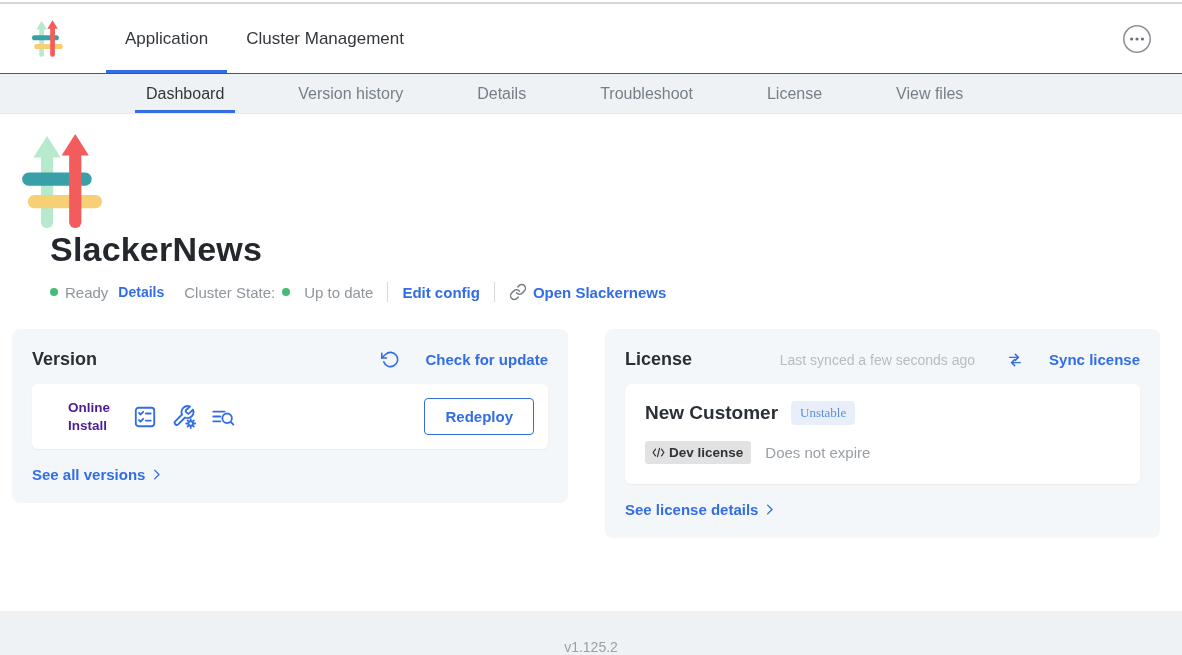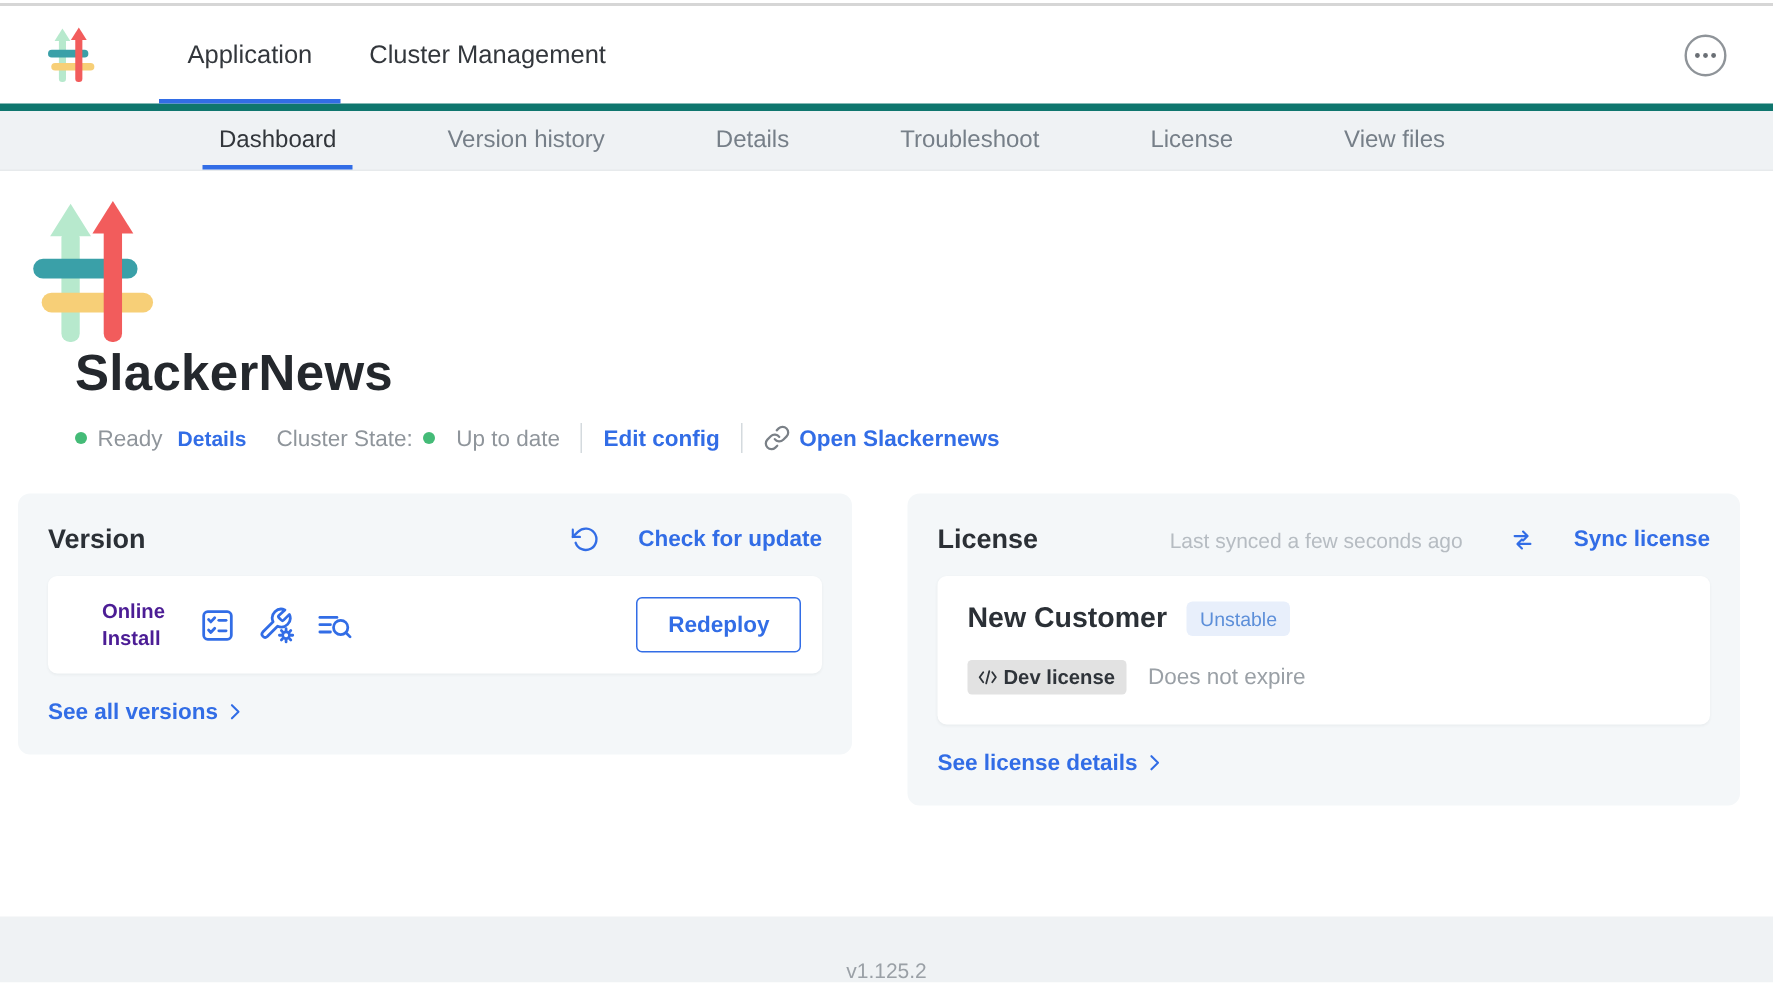--- a/index.html
+++ b/index.html
@@ -12,21 +12,21 @@
     overflow: hidden;
   }
   .top-rule { height:2px; background:#d6d6d6; margin-top:2px; }
 
   
   .topnav {
     height: 70px;
     display: flex;
     align-items: stretch;
     padding: 0 30px 0 32px;
-    border-bottom: 5px solid #0f766e;
+    border-bottom: 1px solid #0f766e;
     background:#fff;
   }
   .brand { align-self: center; display:flex; }
   .topnav-tabs { display:flex; margin-left: 42px; }
   .topnav-tab {
     display:flex; align-items:center;
     padding: 0 19px;
     font-size: 17px;
     color: #33373c;
     position: relative;
@@ -123,21 +123,21 @@
   .card-footer-link { margin-top: 17px; display:flex; align-items:center; gap:4px; }
   .card-footer-link .lnk { font-size: 15px; }
   .chev { color:#326de6; display:flex; }
 
   .license .inner-card { padding: 17px 20px 20px; }
   .cust-row { display:flex; align-items:center; }
   .cust-name { font-size: 19px; font-weight: bold; color:#2b3036; }
   .channel-badge {
     margin-left: 13px;
     background:#e8effb; color:#5d8fd9;
-    font-size: 13px; padding: 4px 9px; border-radius: 4px;
+    font-size: 13px; padding: 4px 9px; border-radius: 4px; font-family: Liberation Serif, serif;
   }
   .lic-row2 { display:flex; align-items:center; margin-top: 16px; }
   .type-badge {
     display:flex; align-items:center; gap:3px;
     background:#e2e2e2; color:#2f343a;
     font-size: 13.5px; font-weight: bold;
     padding: 4px 8px 4px 6px; border-radius: 3px;
   }
   .expiry { margin-left: 14px; font-size: 15px; color:#9aa0a6; }
 

